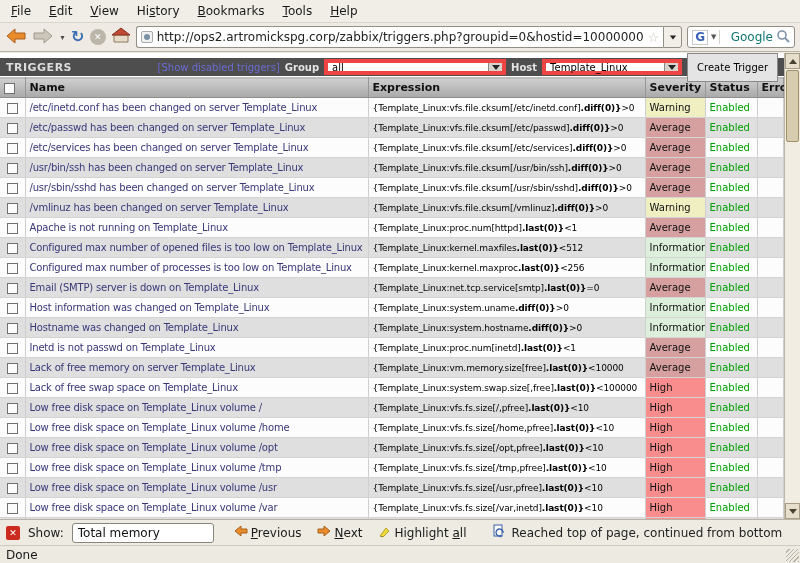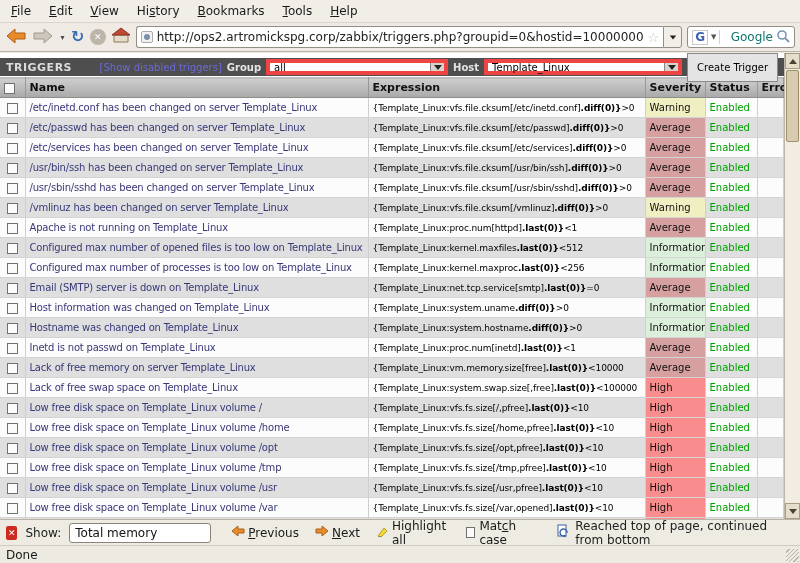--- a/index.html
+++ b/index.html
@@ -38,21 +38,21 @@
 
   .zbx-bar { margin-top:5px; height:18px; background:#4E4E4E; display:flex; align-items:center; padding:0 6px; gap:5px; }
   .zbx-title { color:#DCDCDC; font-weight:bold; font-size:11px; letter-spacing:.5px; }
   .zbx-right { margin-left:auto; display:flex; align-items:center; gap:5px; }
   .zbx-link { color:#6B6BD6; font-size:10px; cursor:pointer; }
   .zbx-label { color:#E4E4E4; font-size:10px; font-weight:bold; }
   .zbx-select { position:relative; height:16px; background:#fff; border:4px solid #ef4444; font-size:10px; color:#000; display:flex; align-items:center; padding:0 18px 0 4px; }
   .zbx-select .arrow { position:absolute; right:0; top:0; bottom:0; width:14px; background:#D8D4CC; border-left:1px solid #888; display:flex; align-items:center; justify-content:center; }
   .tri-down { width:0; height:0; border-left:4px solid transparent; border-right:4px solid transparent; border-top:5px solid #222; }
   .sel-group { width:182px; }
-  .sel-host { width:198px; }
+  .sel-host { width:140px; }
   .create-btn { height:29px; background:#E4E4E4; border:1px solid #8A8A8A; font-size:10px; padding:0 9px; color:#000; font-family:"DejaVu Sans",sans-serif; }
 
   table.triggers { width:100%; border-collapse:collapse; table-layout:fixed; margin-top:1px; }
   table.triggers th { height:20px; background:linear-gradient(#CFCFCF,#A9A9A9); border-bottom:1px solid #8E8E8E; border-top:1px solid #BEBEBE; border-right:1px solid #979797; font-size:11px; font-weight:bold; text-align:left; padding:0 4px; color:#111; }
   table.triggers td { height:18px; line-height:18px; border-bottom:1px solid #D4D4D4; border-right:1px solid #CFCFCF; padding:0 4px; overflow:hidden; white-space:nowrap; }
   tr.odd td { background:#FCFCFC; }
   tr.even td { background:#DFDFDF; }
   .c-cb { text-align:center; }
   .cb { width:11px; height:11px; border:1px solid #707070; background:#FBFBFB; display:inline-block; vertical-align:middle; }
   a.name { color:#383878; font-size:10px; letter-spacing:-0.2px; text-decoration:none; cursor:pointer; }
@@ -379,21 +379,21 @@
         <td class="c-name"><a class="name">Low free disk space on Template_Linux volume /usr</a></td>
         <td class="c-expr"><a>{Template_Linux:vfs.fs.size[/usr,pfree]</a><b>.last(0)}</b><span>&lt;10</span></td>
         <td class="c-sev" style="background: rgb(249, 140, 140);">High</td>
         <td class="c-status"><a class="status">Enabled</a></td>
         <td class="c-err"></td>
       </tr>
 
       <tr class="odd">
         <td class="c-cb"><div class="cb"></div></td>
         <td class="c-name"><a class="name">Low free disk space on Template_Linux volume /var</a></td>
-        <td class="c-expr"><a>{Template_Linux:vfs.fs.size[/var,opened]</a><b>.last(0)}</b><span>&lt;10</span></td>
+        <td class="c-expr"><a>{Template_Linux:vfs.fs.size[/var,inetd]</a><b>.last(0)}</b><span>&lt;10</span></td>
         <td class="c-sev" style="background: rgb(249, 140, 140);">High</td>
         <td class="c-status"><a class="status">Enabled</a></td>
         <td class="c-err"></td>
       </tr>
 
       <tr class="even">
         <td class="c-cb"></td>
         <td class="c-name"></td>
         <td class="c-expr"></td>
         <td class="c-sev" style="background: rgb(249, 140, 140);">High</td>
@@ -435,24 +435,20 @@
         </svg></span>
     <span><u>N</u>ext</span>
   </div>
   <div class="flat-btn">
     <span><svg width="13" height="13" viewBox="0 0 13 13">
           <path d="M2 11 L8 3 L11 6 L5 12 Z" fill="#EFD83A" stroke="#B5A02A"></path>
           <path d="M2 11 L3 12 L5 12 Z" fill="#5A5A5A"></path>
         </svg></span>
     <span>Highlight <u>a</u>ll</span>
   </div>
-  <div class="mc">
-    <span class="cb"></span>
-    <span>Mat<u>c</u>h case</span>
-  </div>
   <div class="find-status">
     <span><svg width="14" height="14" viewBox="0 0 14 14">
           <rect x="2" y="1" width="8" height="11" fill="#fff" stroke="#3A62A8"></rect>
           <path d="M11 9 A3.5 3.5 0 1 0 8 12" fill="none" stroke="#3A62A8" stroke-width="1.4"></path>
           <path d="M8 13.5 L10.5 12 L8 10.5 Z" fill="#3A62A8"></path>
         </svg></span>
     <span>Reached top of page, continued from bottom</span>
   </div>
 </div>
 

